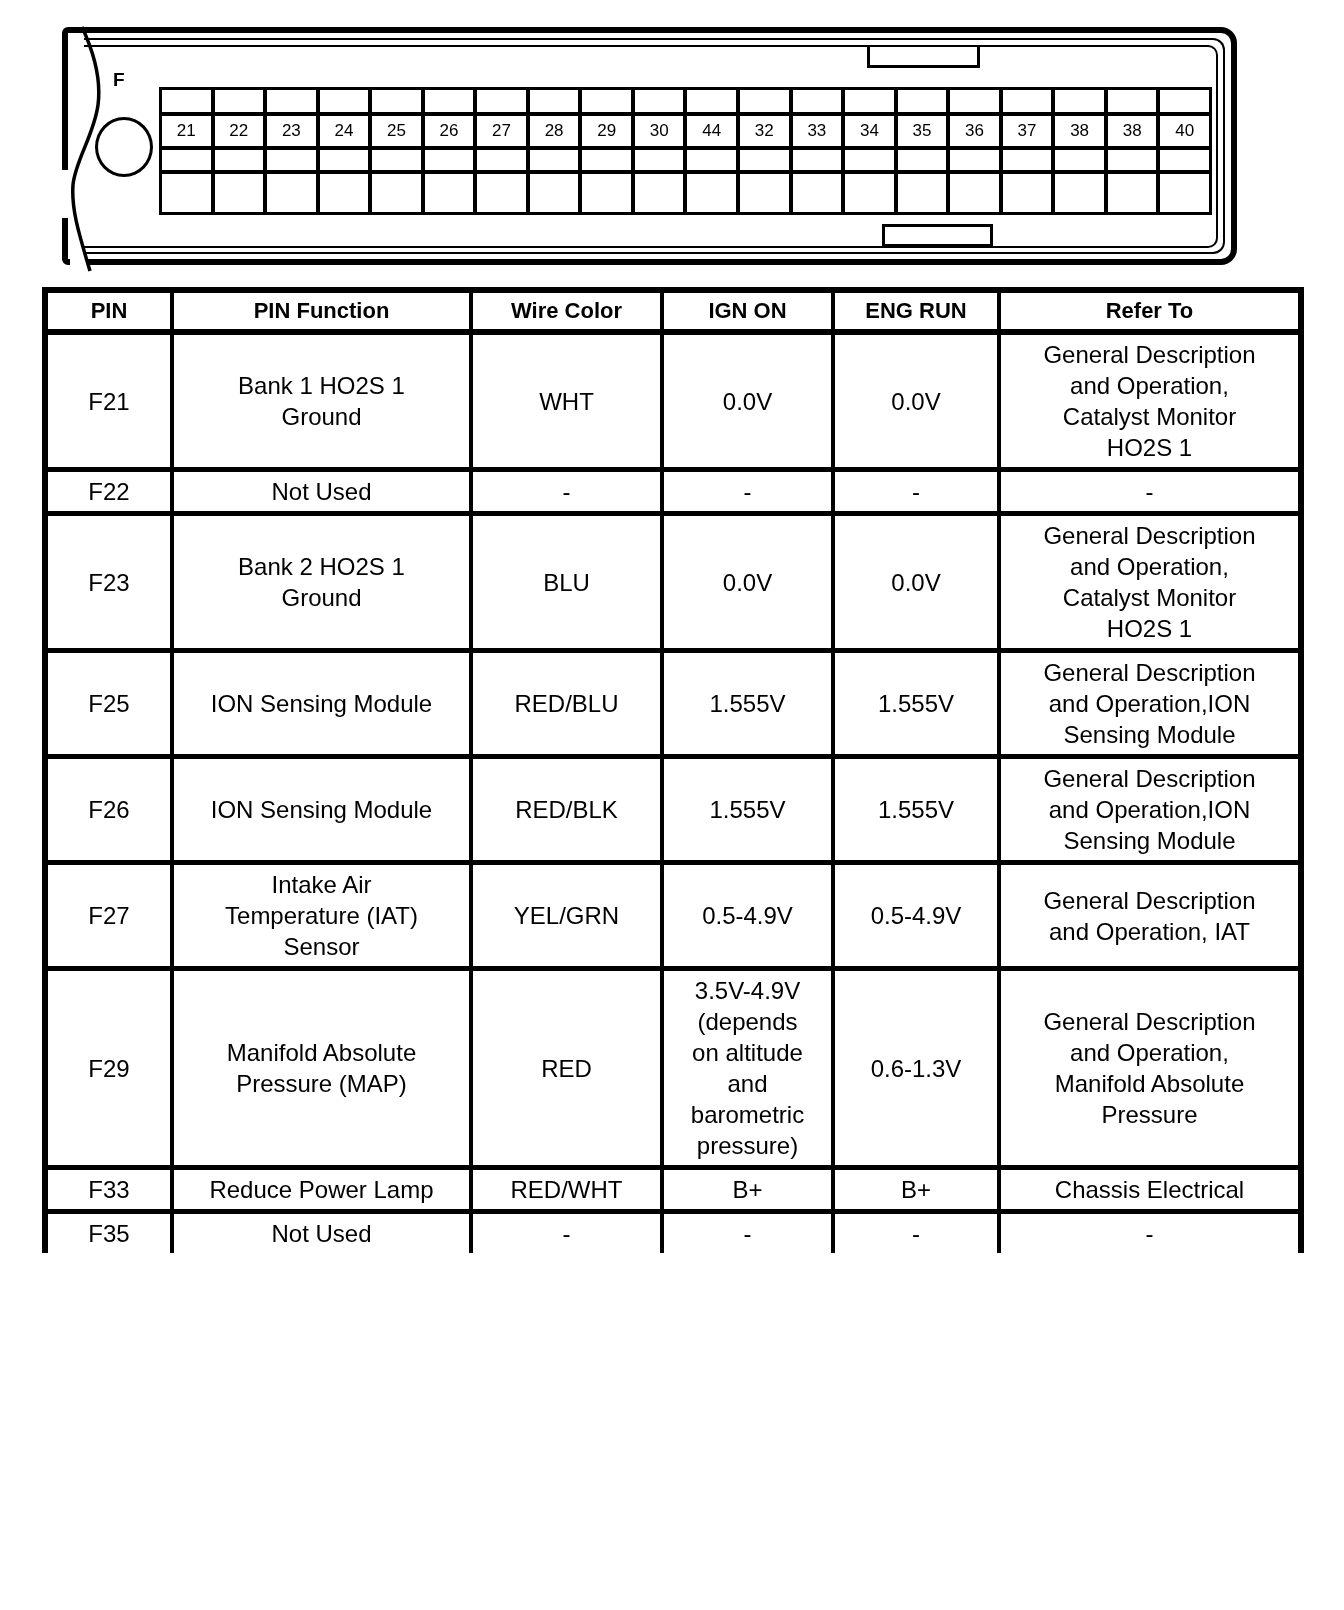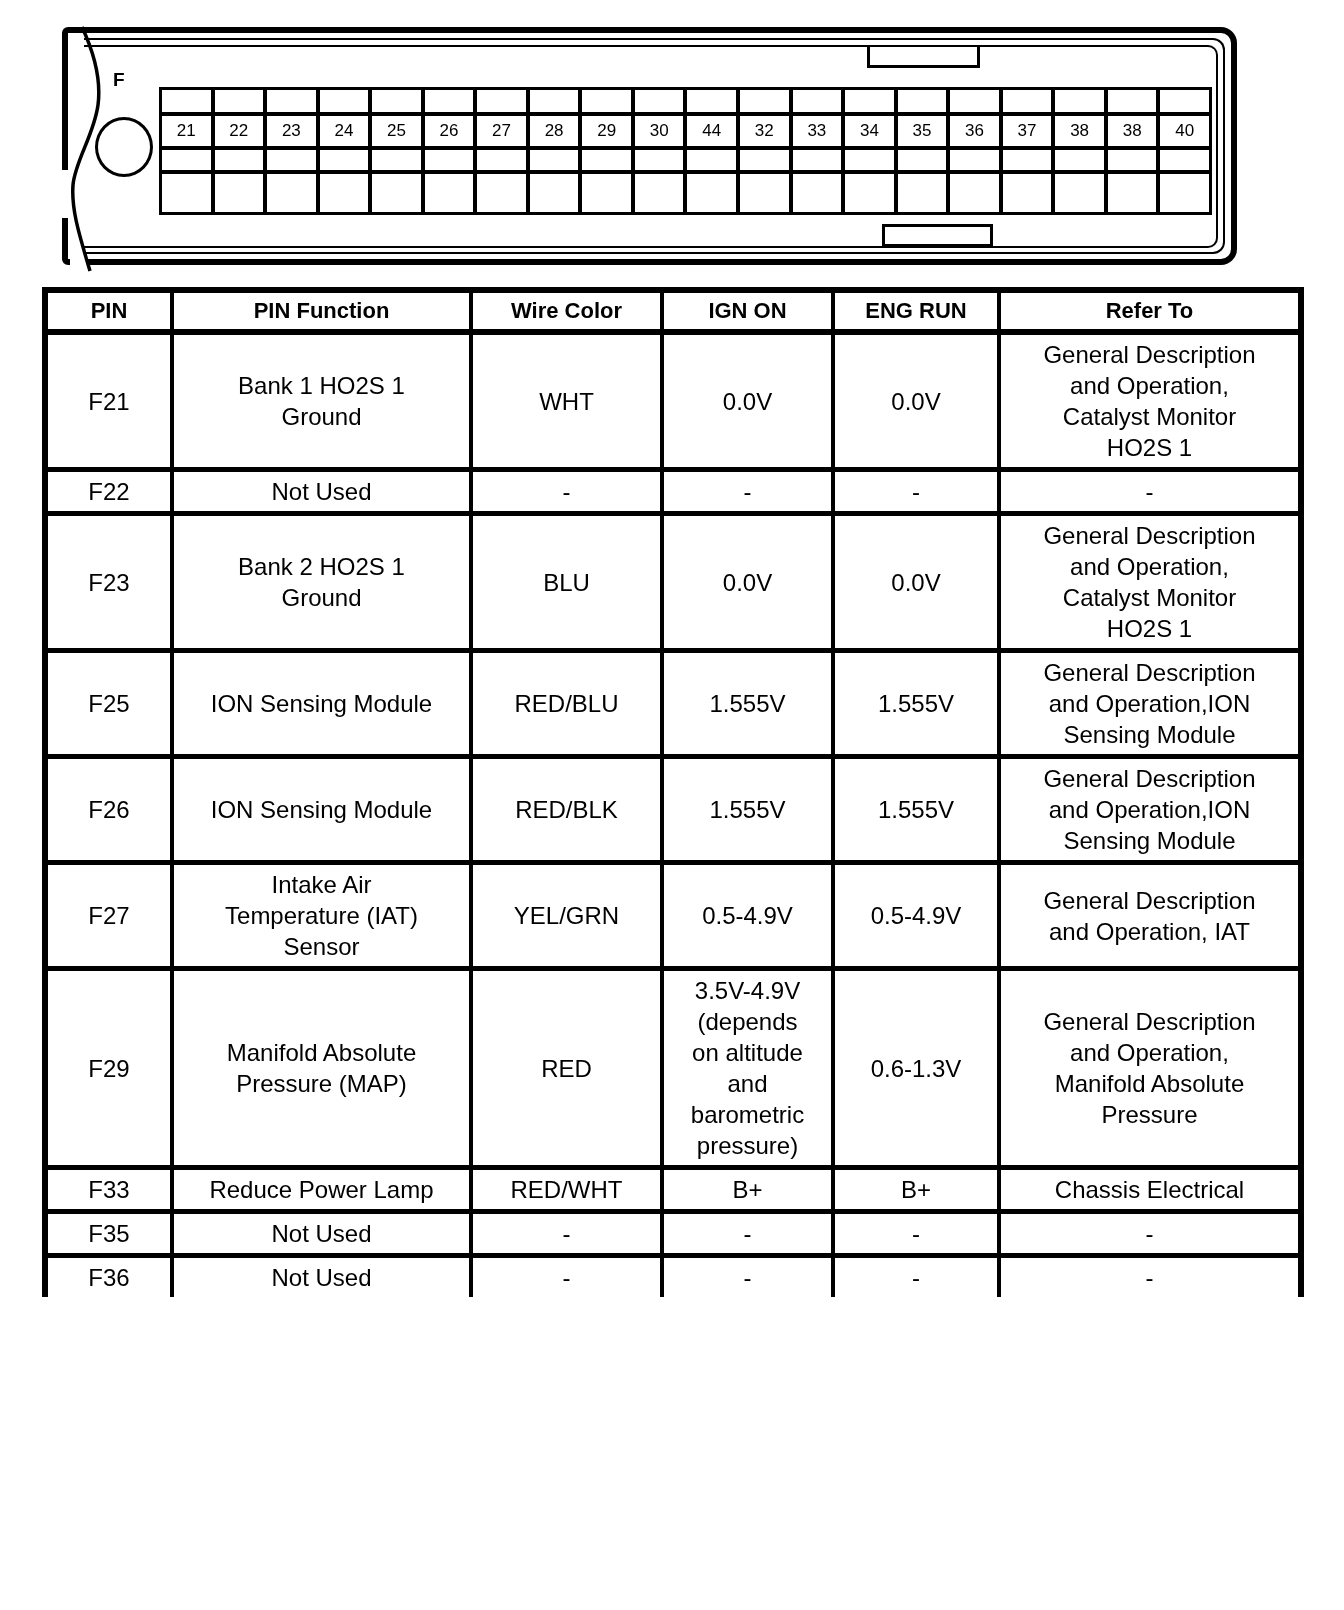--- a/index.html
+++ b/index.html
@@ -306,24 +306,16 @@
           <td>Chassis Electrical</td>
         </tr>
         <tr>
           <td>F35</td>
           <td>Not Used</td>
           <td>-</td>
           <td>-</td>
           <td>-</td>
           <td>-</td>
         </tr>
-        <tr>
-          <td>F36</td>
-          <td>Not Used</td>
-          <td>-</td>
-          <td>-</td>
-          <td>-</td>
-          <td>-</td>
-        </tr>
       </tbody>
   </table>
 
 </div>
 
 </body></html>

